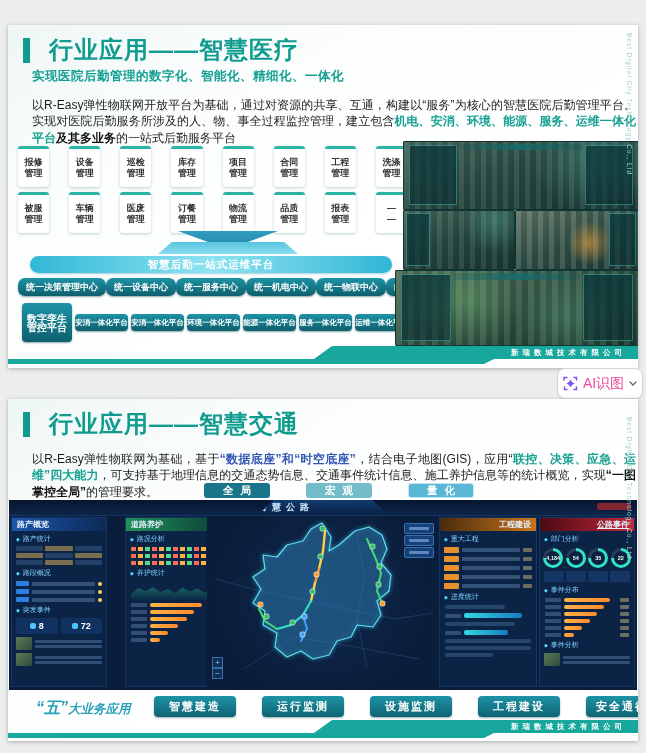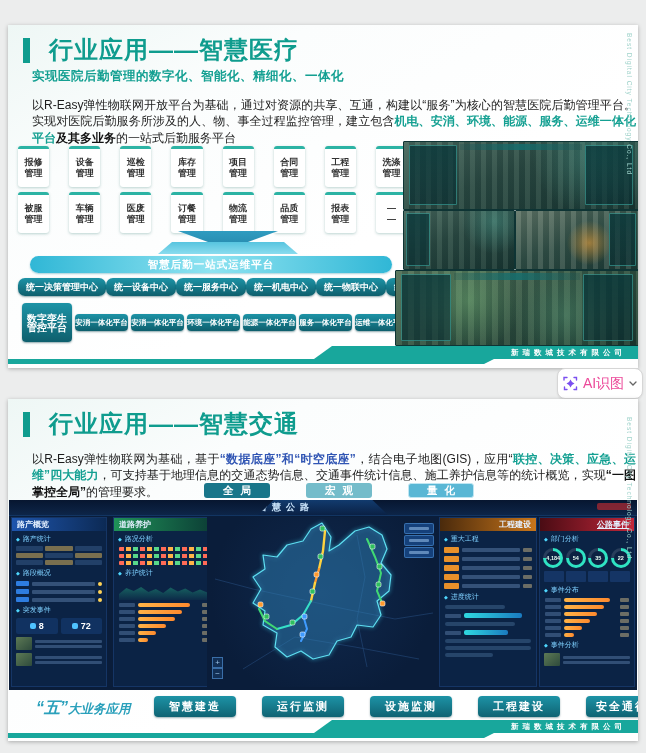--- a/index.html
+++ b/index.html
@@ -441,21 +441,21 @@
         </div>
       <div class="ev-row">
           <div class="ev-thumb"></div>
           <div class="ev-lines">
             <div></div>
             <div></div>
           </div>
         </div>
     </div>
 
-    <div class="panel" style="left:104px;width:104px;">
+    <div class="panel" style="left:116px;width:104px;">
       <div class="p-head h-green">道路养护</div>
       <div class="sub-h">路况分析</div>
       <div class="dash-dots"></div>
         <div class="dash-dots"></div>
         <div class="dash-dots"></div>
       <div class="sub-h">养护统计</div>
       <div class="area-chart"></div>
       <div class="bar-row">
           <div class="bar-label"></div>
           <div class="bar-track">

